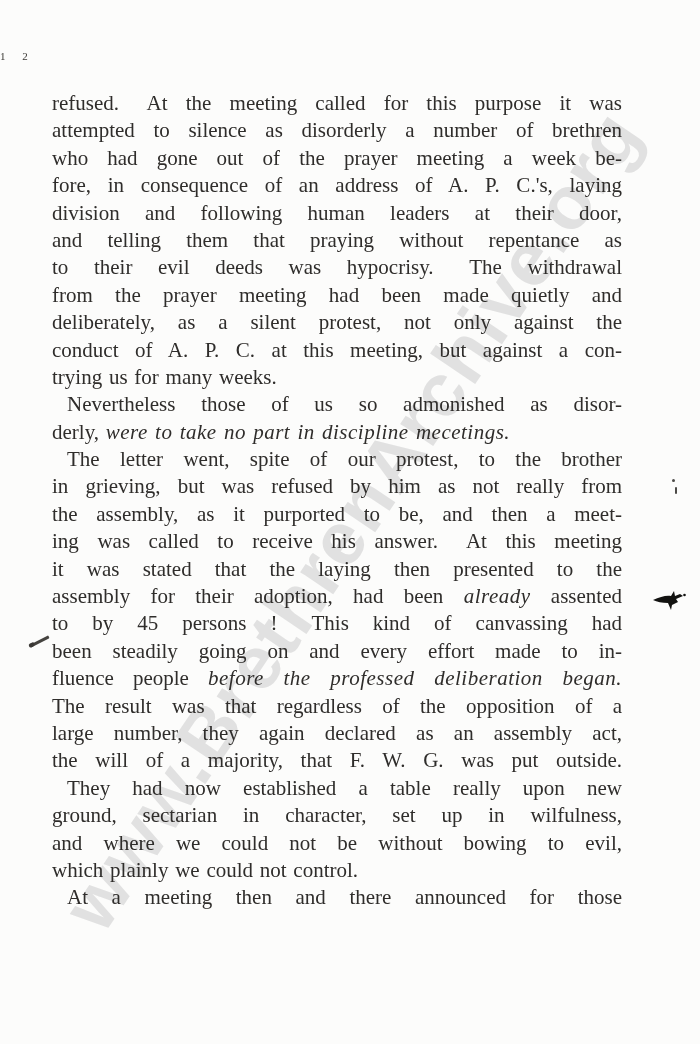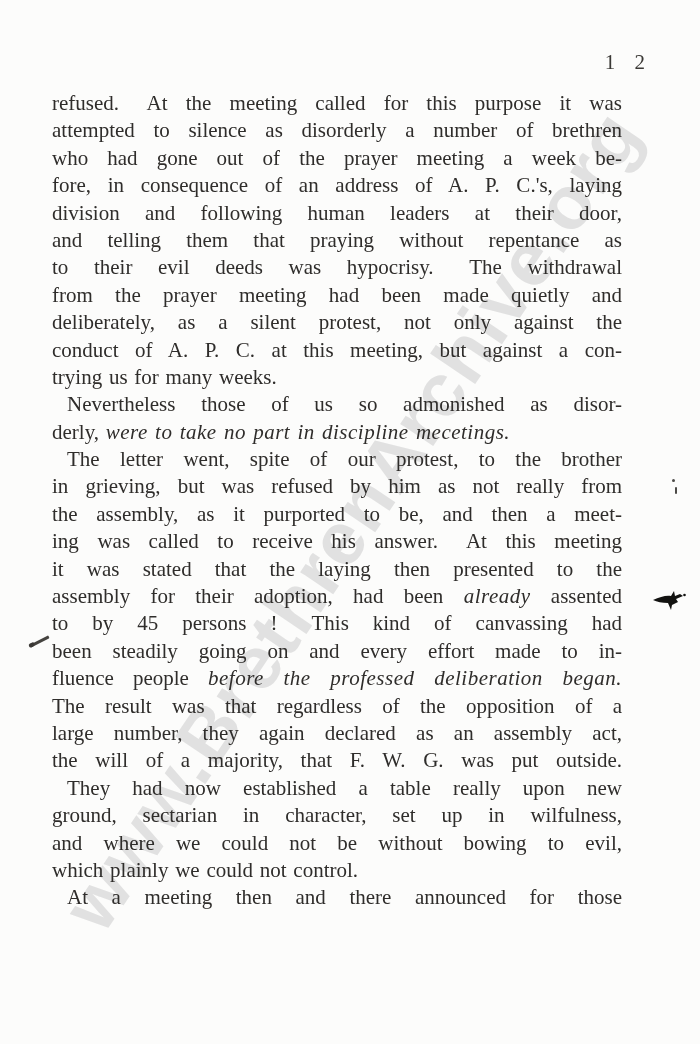--- a/index.html
+++ b/index.html
@@ -21,23 +21,23 @@
     transform:translate(-50%,-50%) rotate(-56deg);
     font-family:"Liberation Sans", sans-serif;
     font-weight:bold;font-size:75px;letter-spacing:2px;
     color:var(--watermark-color);
     white-space:nowrap;z-index:0;user-select:none;
   }
 
   .content{position:absolute;left:0;top:0;width:700px;z-index:1;}
 
   .page-number{
-    position:absolute;left:12px;top:50px;width:640px;
-    text-align:right;
-    font-size:21px;letter-spacing:7px;color:#3b3936;
+    position:absolute;left:0;top:50px;width:640px;
+    text-align:left;
+    font-size:11px;letter-spacing:7px;color:#3b3936;
   }
 
   .text-block{
     position:absolute;left:52px;top:90px;width:570px;
     font-size:21px;line-height:27.4px;
     color:var(--text-color);
     word-spacing:1.5px;
   }
   .paragraph{margin:0;}
   .line{

